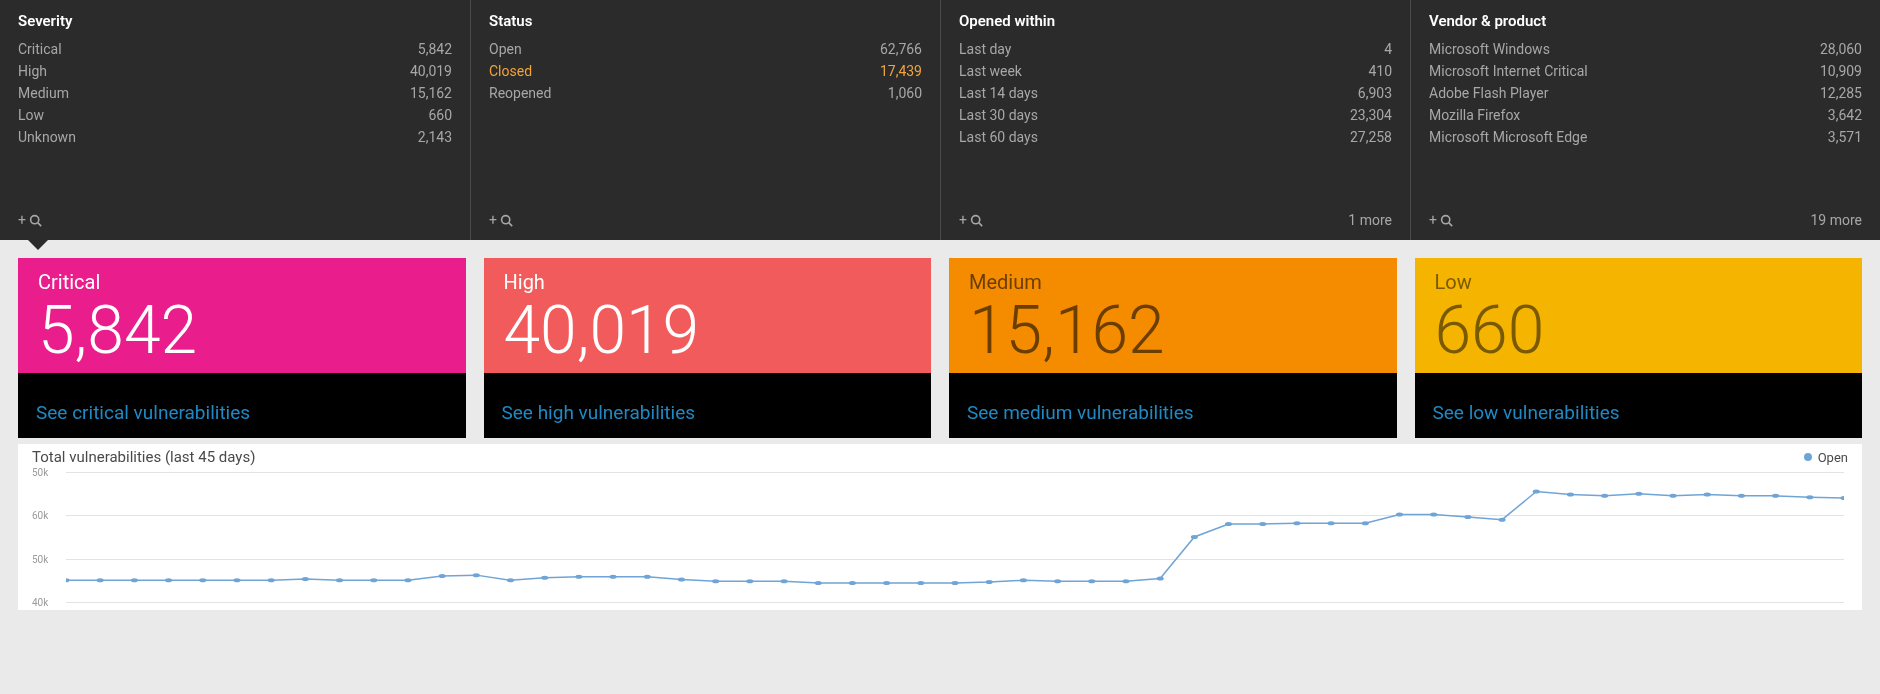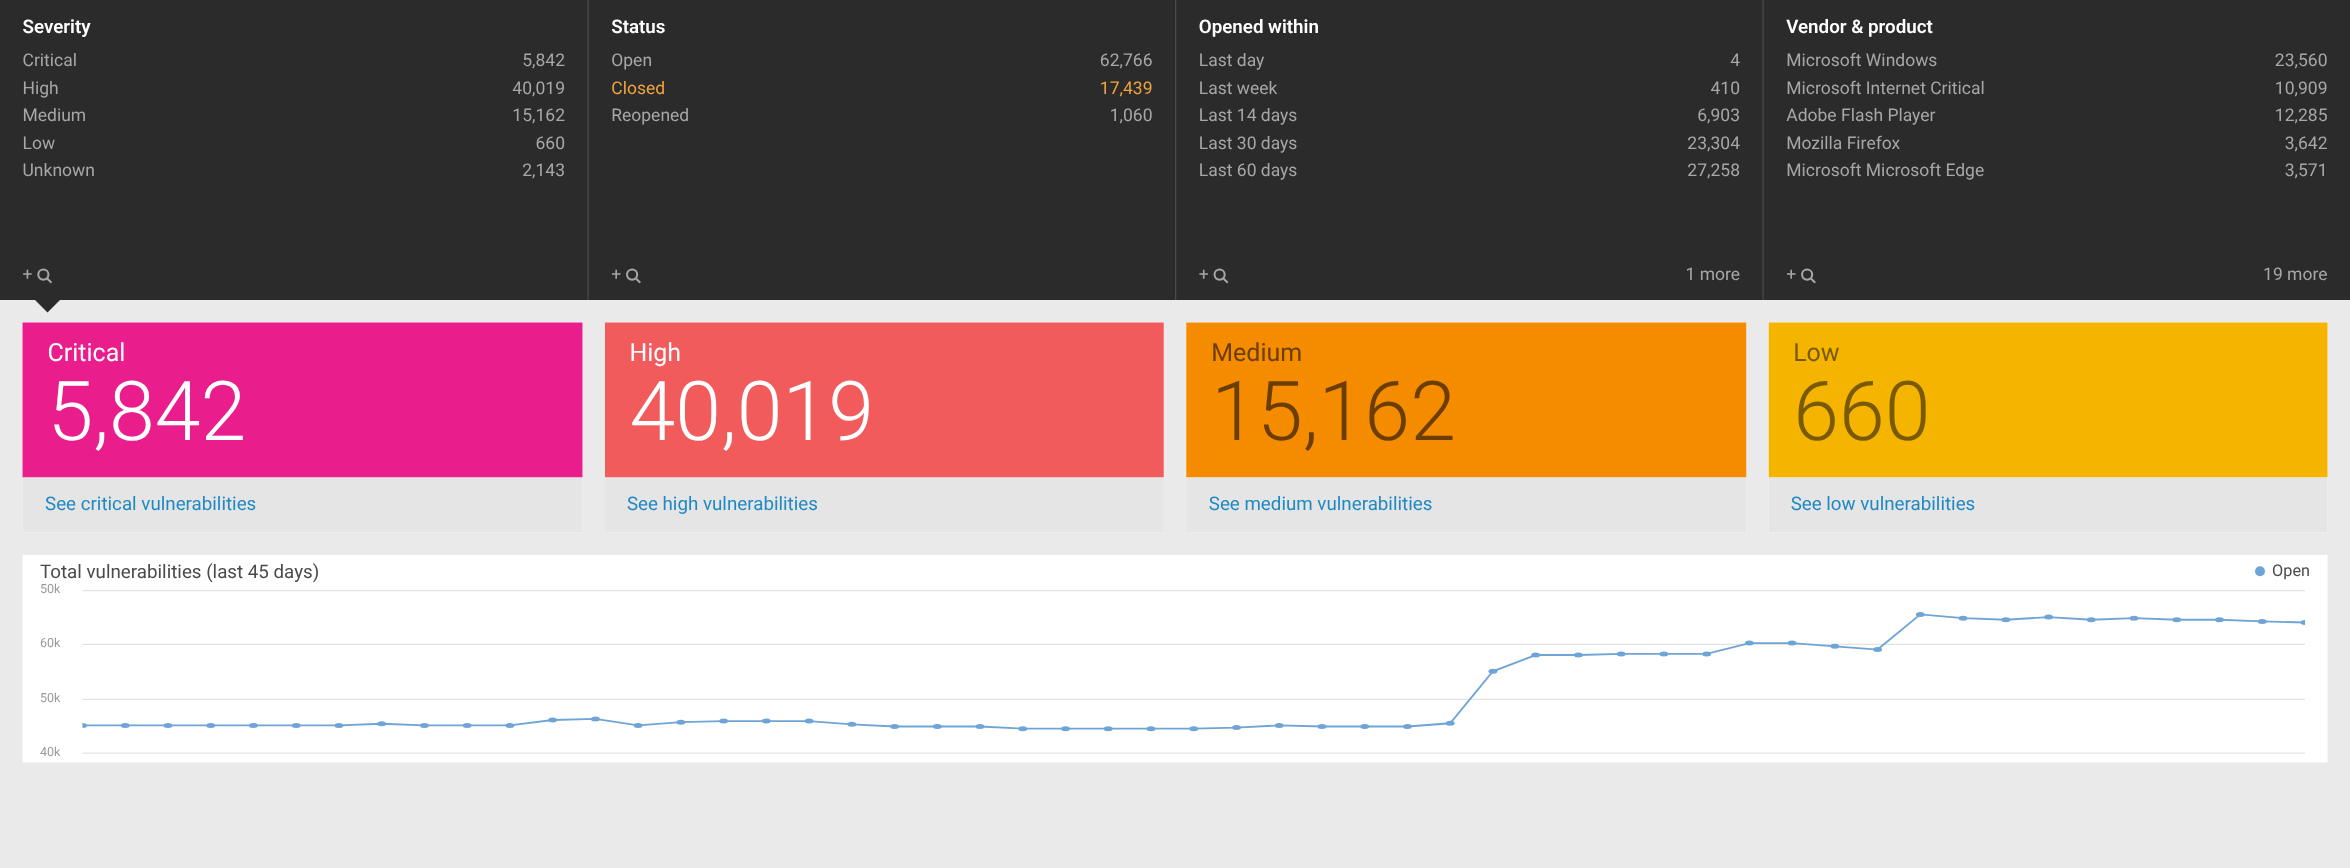--- a/index.html
+++ b/index.html
@@ -87,24 +87,24 @@
   .card-value { font-size: 66px; font-weight: 300; line-height: 1.05; margin-top: 2px; }
   .card.critical .card-top { background: #ea1d8c; }
   .card.critical .card-value { color: #ffffff; }
   .card.high .card-top { background: #f15b5b; }
   .card.high .card-value { color: #ffffff; }
   .card.medium .card-top { background: #f58c00; }
   .card.medium .card-label, .card.medium .card-value { color: #6b3e00; }
   .card.low .card-top { background: #f5b400; }
   .card.low .card-label, .card.low .card-value { color: #7a5a00; }
   .card-link {
-    background: #e5e5e5;
+    background: #000000;
     color: #1f89c4;
-    font-size: 15px;
-    padding: 12px 18px 14px 18px;
+    font-size: 19px;
+    padding: 28px 18px 14px 18px;
     cursor: pointer;
   }
   .chart-panel {
     background: #fff;
     margin: 0 18px;
     padding: 4px 14px 8px 14px;
   }
   .chart-header {
     display: flex;
     justify-content: space-between;
@@ -255,21 +255,21 @@
       </span>
       <span>1 more</span>
     </div>
   </div>
 
   <div class="filter-col">
     <div class="filter-title">Vendor &amp; product</div>
     <div class="filter-rows">
         <div class="filter-row">
           <span>Microsoft Windows</span>
-          <span>23,560</span>
+          <span>28,060</span>
         </div>
         <div class="filter-row">
           <span>Microsoft Internet Critical</span>
           <span>10,909</span>
         </div>
         <div class="filter-row">
           <span>Adobe Flash Player</span>
           <span>12,285</span>
         </div>
         <div class="filter-row">

